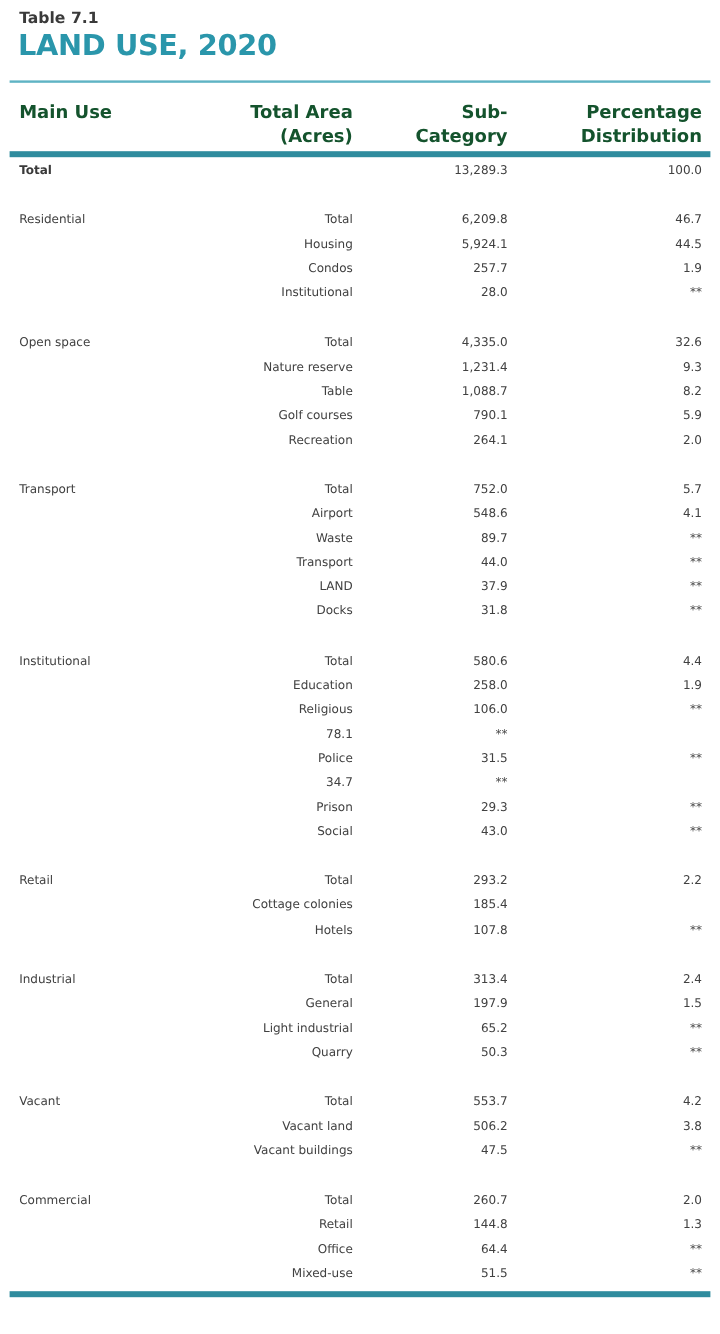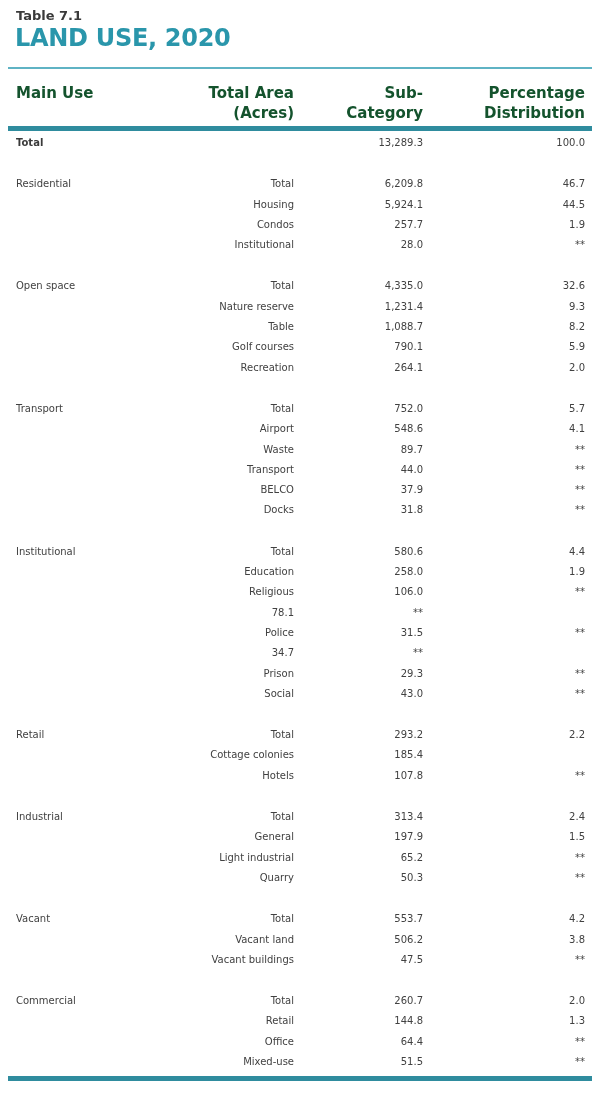--- a/index.html
+++ b/index.html
@@ -180,21 +180,21 @@
           <div class="c4">**</div>
         </div>
         <div class="grid row">
           <div class="c1"></div>
           <div class="c2">Transport</div>
           <div class="c3">44.0</div>
           <div class="c4">**</div>
         </div>
         <div class="grid row">
           <div class="c1"></div>
-          <div class="c2">BELCO</div>
+          <div class="c2">LAND</div>
           <div class="c3">37.9</div>
           <div class="c4">**</div>
         </div>
         <div class="grid row">
           <div class="c1"></div>
           <div class="c2">Docks</div>
           <div class="c3">31.8</div>
           <div class="c4">**</div>
         </div>
       </div>

